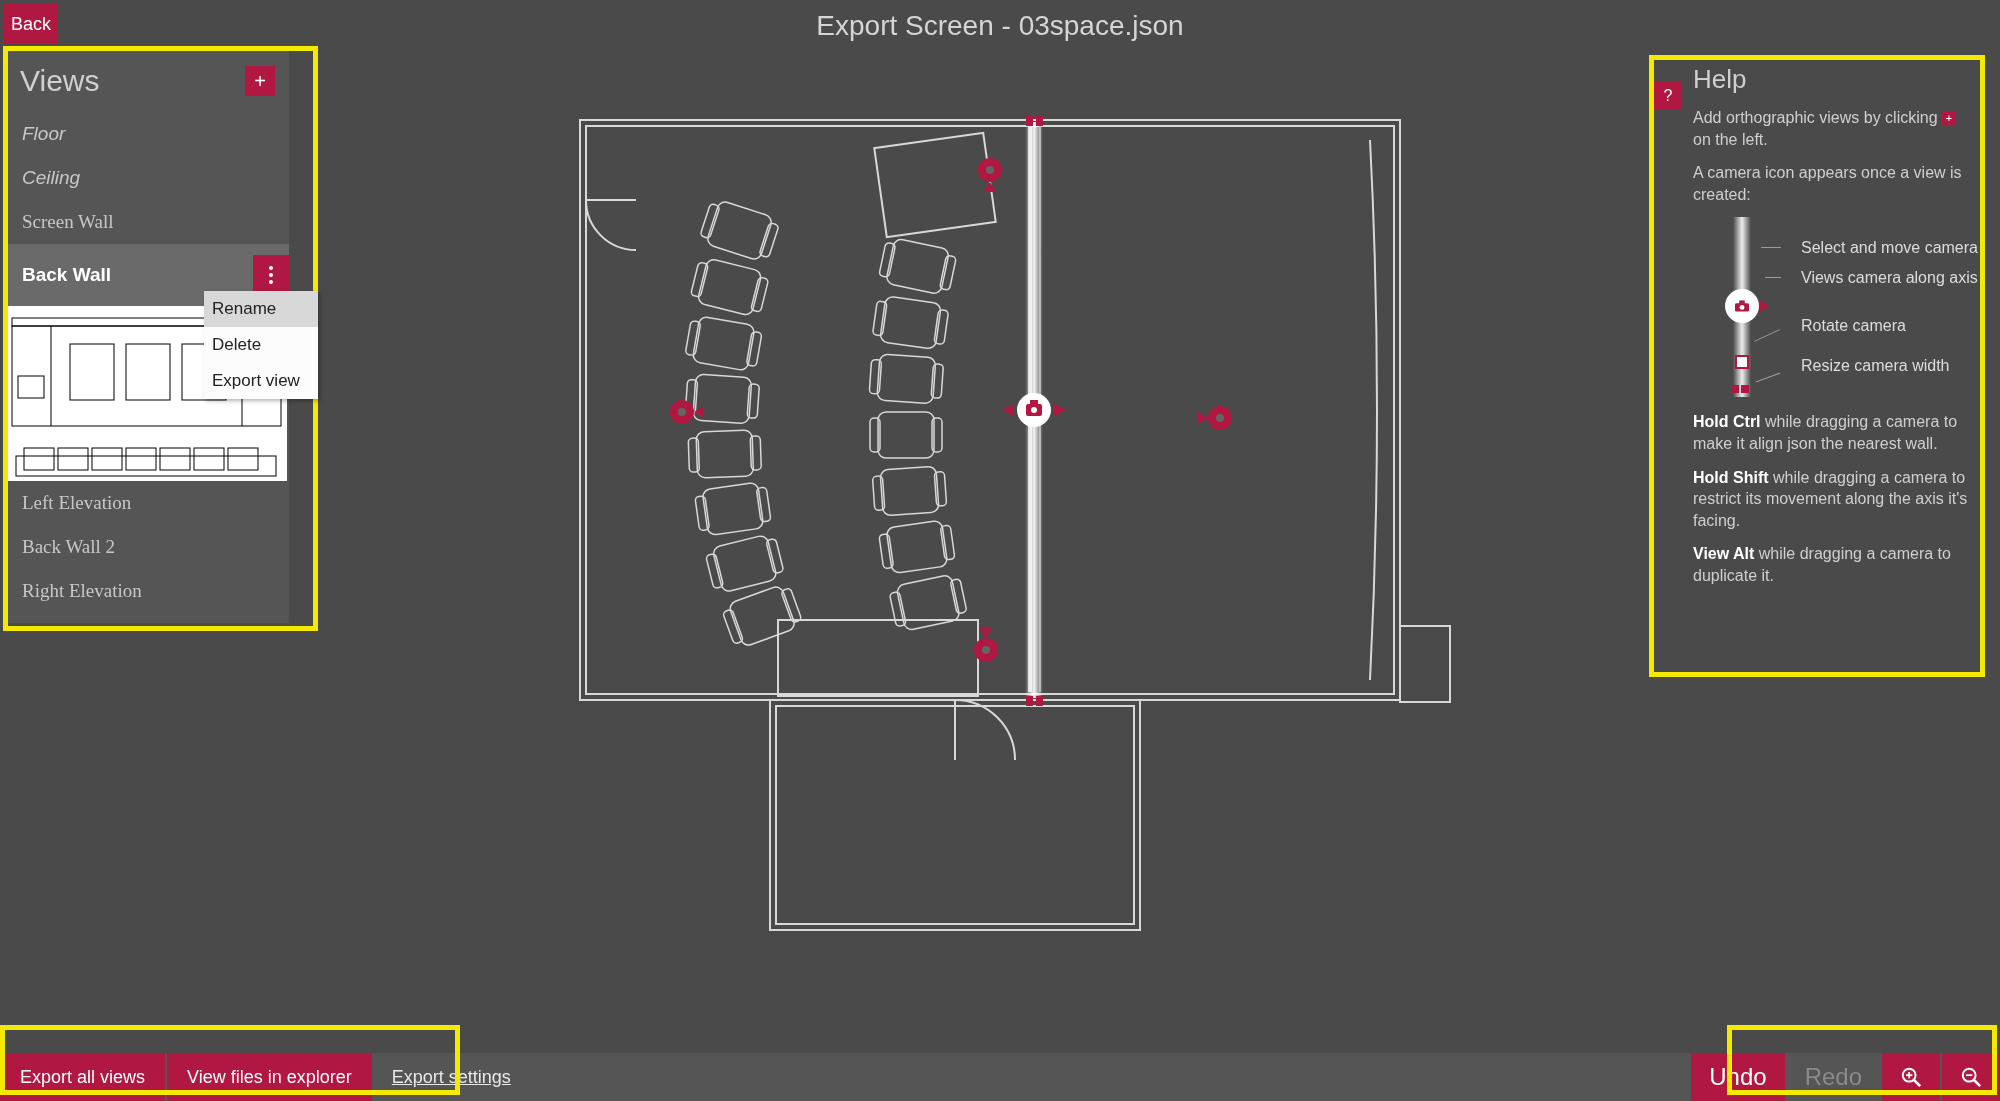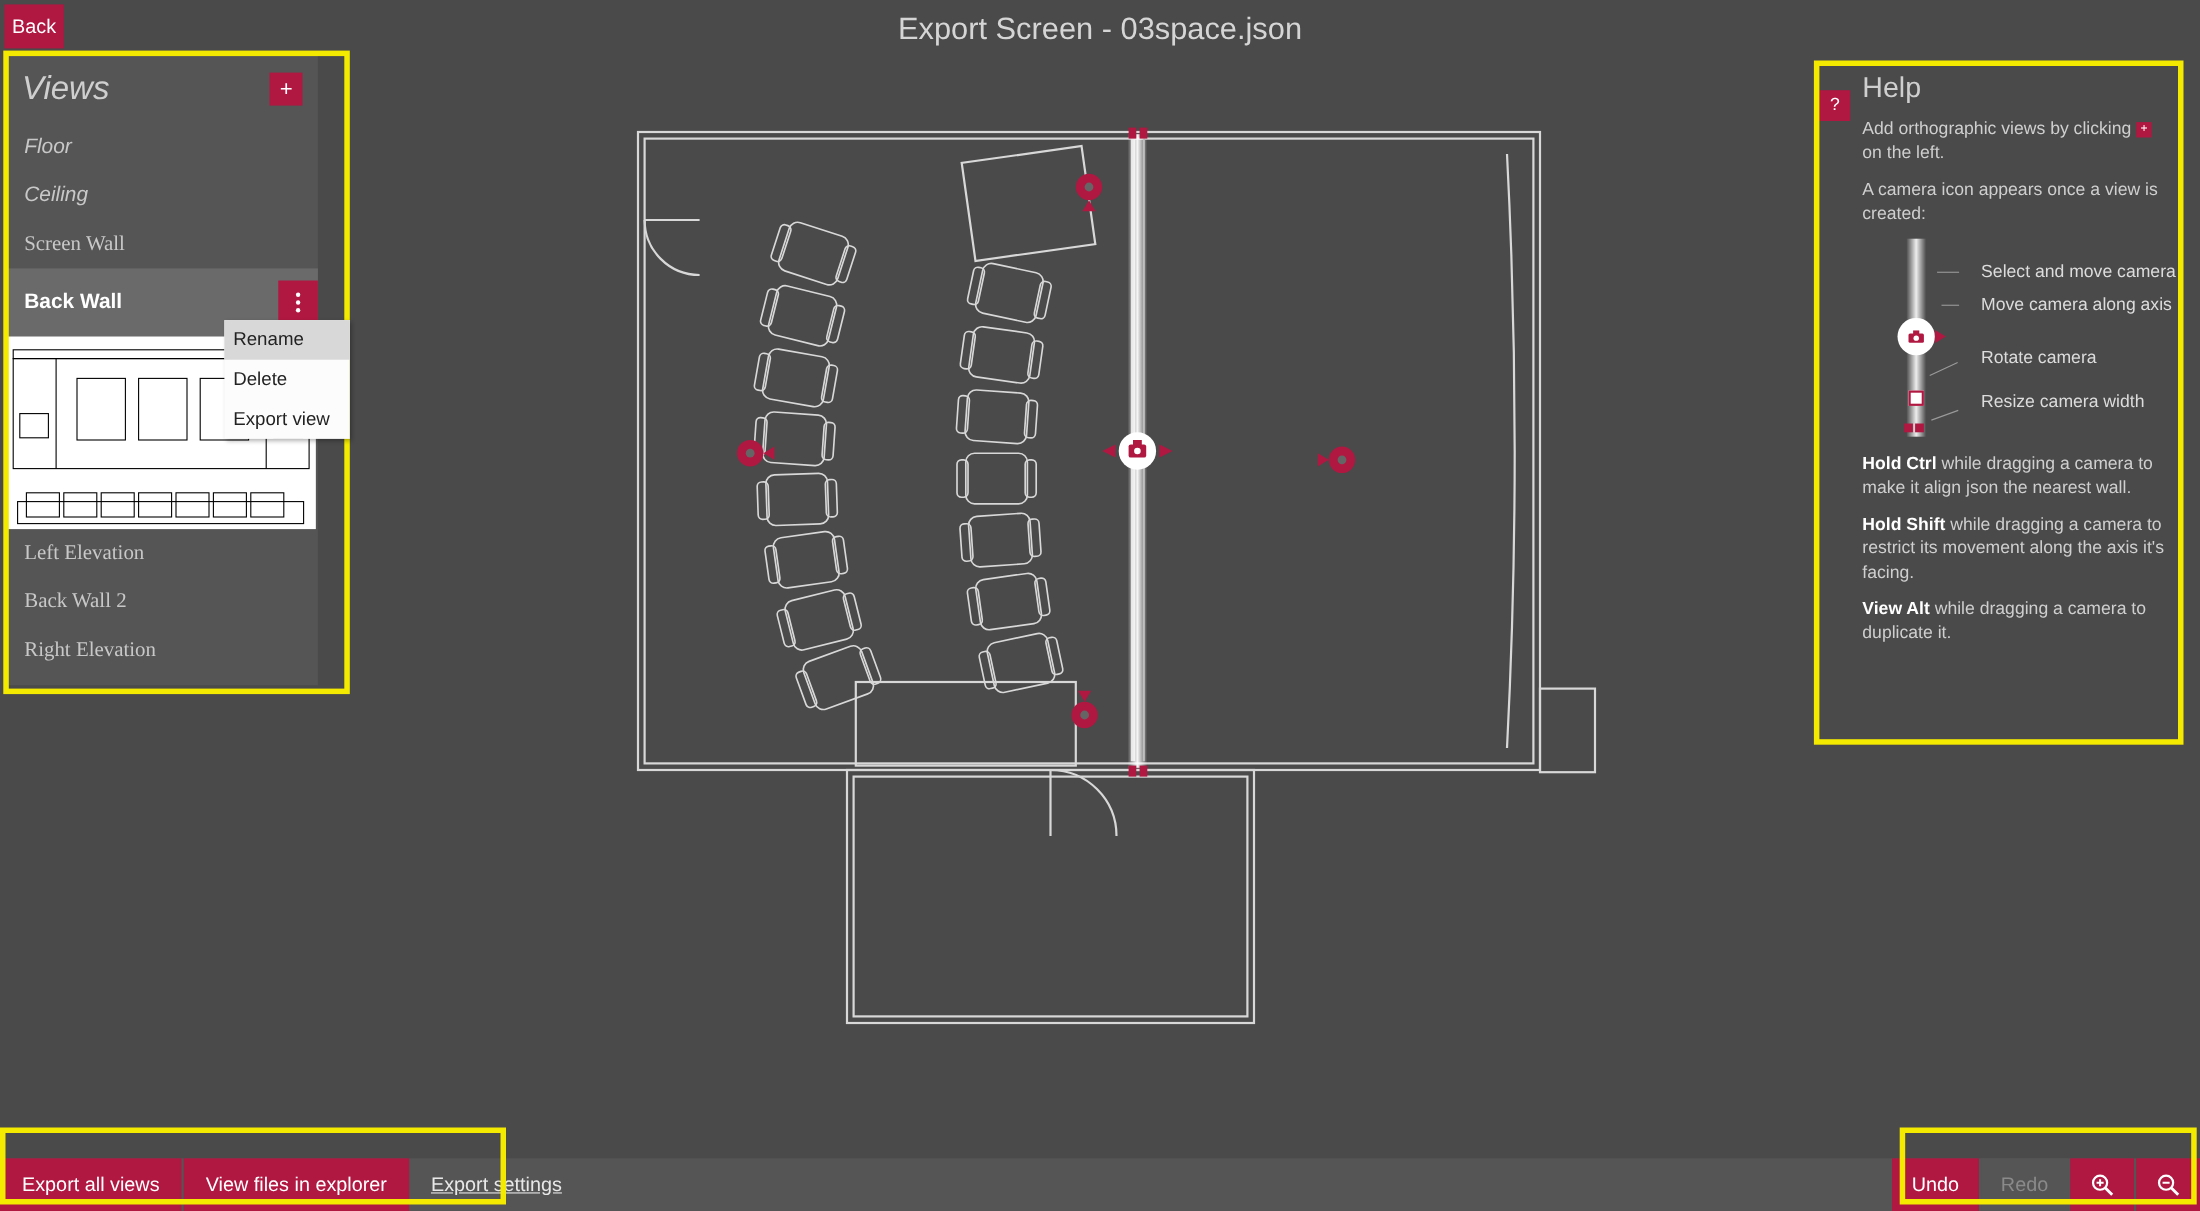--- a/index.html
+++ b/index.html
@@ -54,21 +54,20 @@
     width: 283px;
     background: #555555;
     padding-bottom: 10px;
   }
   .views-header {
     display: flex;
     align-items: center;
     justify-content: space-between;
     height: 62px;
     padding: 0 14px;
-    font-style: italic;
   }
   .views-header h2 {
     font-size: 30px;
     font-weight: 300;
     color: #cfcfcf;
   }
   .add-view-btn {
     width: 30px; height: 30px;
     background: #b01842;
     color: #fff;
@@ -247,21 +246,21 @@
     position: absolute;
     right: 0; bottom: 0;
     height: 48px;
     display: flex;
     gap: 2px;
   }
   .bottom-right .btn {
     background: #b01842;
     min-width: 56px;
     display: flex; align-items: center; justify-content: center;
-    font-size: 18px; color: #fff; cursor: pointer;
+    font-size: 24px; color: #fff; cursor: pointer;
     padding: 0 18px;
   }
   .bottom-right .btn.disabled { background: #555; color: #8a8a8a; cursor: default; }
   .zoom-btn svg { width: 22px; height: 22px; fill: #fff; }
 </style>
 </head>
 <body>
 
 <div class="back-button">Back</div>
 <div class="title">Export Screen - 03space.json</div>
@@ -354,21 +353,21 @@
     <div class="help-rotate-node"></div>
     <div class="help-resize-node">
         <span></span>
         <span></span>
       </div>
 
     <div class="help-line" style="left:68px; top:30px; width:20px;"></div>
     <div class="help-label" style="left:92px; top:22px;">Select and move camera</div>
 
     <div class="help-line" style="left:72px; top:60px; width:16px;"></div>
-    <div class="help-label" style="left:92px; top:52px;">Move camera along axis</div>
+    <div class="help-label" style="left:92px; top:52px;">Views camera along axis</div>
 
     <div class="help-line" style="left:60px; top:118px; width:28px; transform: rotate(-25deg);"></div>
     <div class="help-label" style="left:92px; top:100px;">Rotate camera</div>
 
     <div class="help-line" style="left:62px; top:160px; width:26px; transform: rotate(-20deg);"></div>
     <div class="help-label" style="left:92px; top:140px;">Resize camera width</div>
   </div>
 
   <p><b>Hold Ctrl</b><span> while dragging a camera to make it align json the nearest wall.</span></p>
   <p><b>Hold Shift</b><span> while dragging a camera to restrict its movement along the axis it's facing.</span></p>

